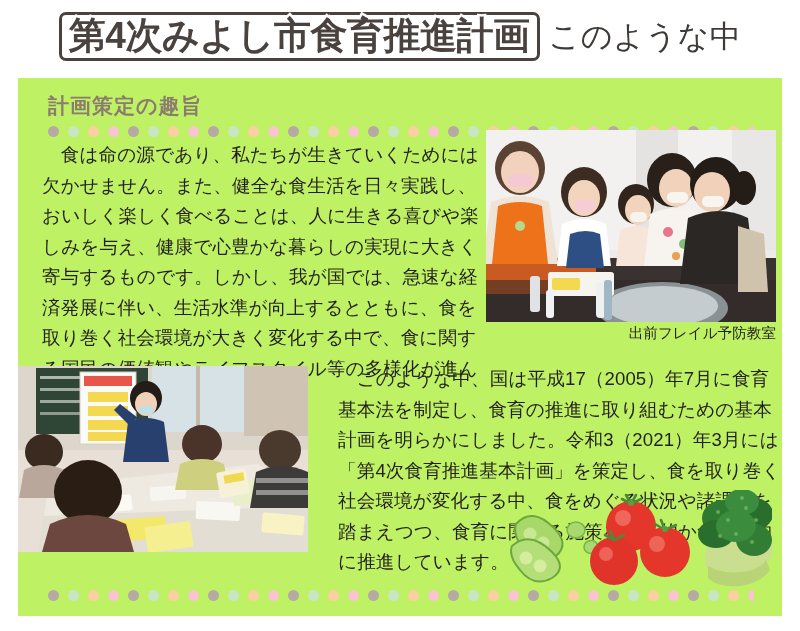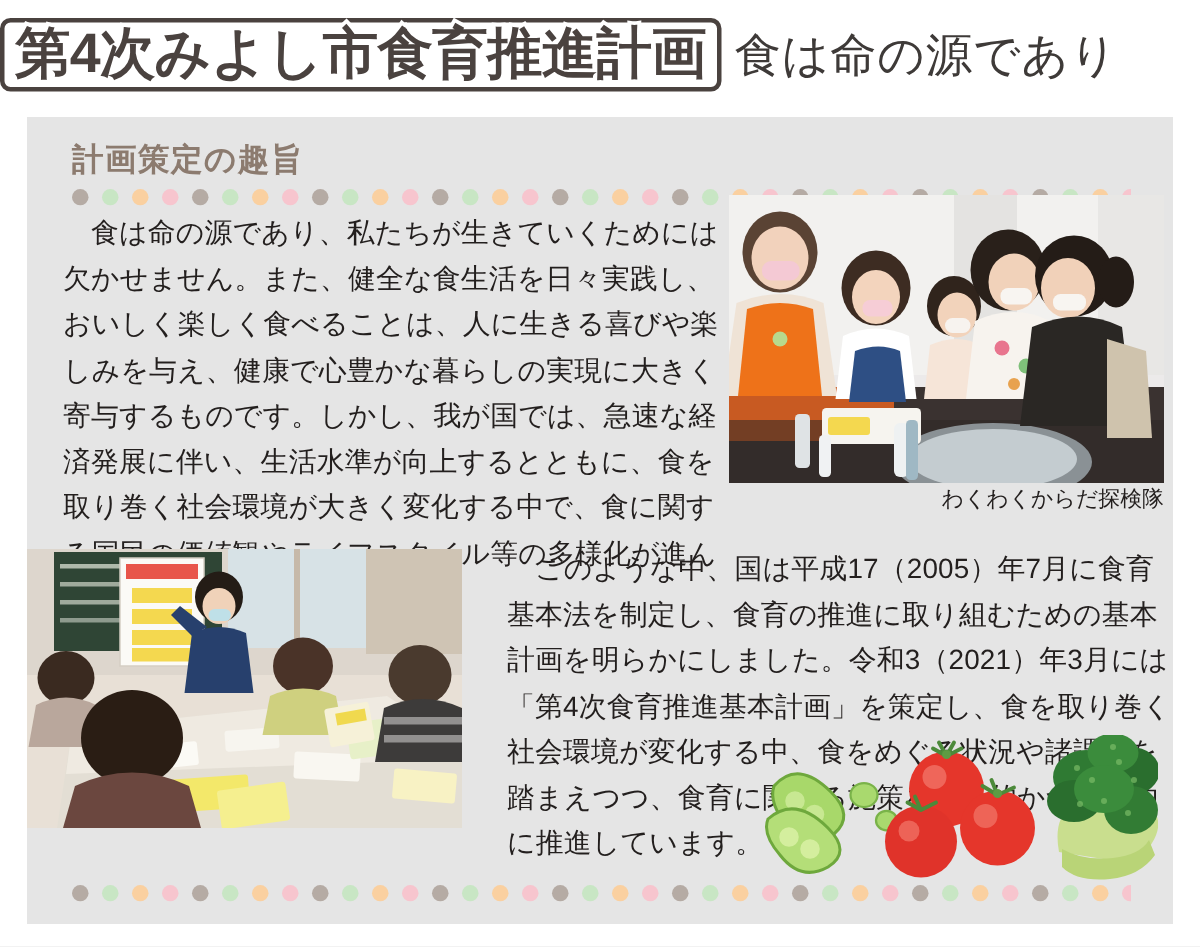--- a/index.html
+++ b/index.html
@@ -16,20 +16,21 @@
     position: relative;
   }
 
   
   .title-bar {
     position: absolute;
     left: 0; top: 0;
     width: 800px; height: 72px;
     display: flex;
     align-items: center;
+    justify-content: center;
     white-space: nowrap;
   }
   .title-boxed {
     font-size: 37px;
     font-weight: bold;
     letter-spacing: -0.5px;
     color: #4a423f;
     -webkit-text-stroke: 5px #ffffff;
     paint-order: stroke fill;
     position: relative;
@@ -46,21 +47,21 @@
     margin-left: 9px;
     letter-spacing: 0.5px;
     line-height: 1;
   }
 
   
   .panel {
     position: absolute;
     left: 18px; top: 78px;
     width: 764px; height: 538px;
-    background: #e5e5e5;
+    background: #bef264;
     box-sizing: border-box;
   }
 
   
   .sec-heading {
     position: absolute;
     left: 30px; top: 14px;
     font-size: 21px;
     font-weight: bold;
     color: #8c7b6f;
@@ -125,21 +126,21 @@
     position: absolute;
     left: 492px; top: 412px;
     width: 262px; height: 100px;
   }
 </style>
 </head>
 <body>
 
 <div class="title-bar">
   <span class="title-boxed">第4次みよし市食育推進計画</span>
-  <span class="title-suffix">食は命の源であり</span>
+  <span class="title-suffix">このような中</span>
 </div>
 
 <div class="panel">
 
   <div class="sec-heading">計画策定の趣旨</div>
 
   <div class="dot-rule top">
       <span class="dot" style="background: rgb(181, 171, 164);"></span>
       <span class="dot" style="background: rgb(200, 230, 196);"></span>
       <span class="dot" style="background: rgb(250, 208, 160);"></span>
@@ -230,21 +231,21 @@
 
       <rect x="62" y="142" width="66" height="24" rx="3" fill="#f6f4ef"></rect>
       <rect x="66" y="148" width="28" height="12" rx="2" fill="#f4d84f"></rect>
       <rect x="44" y="146" width="10" height="36" rx="3" fill="#dfe3e5"></rect>
       <rect x="60" y="160" width="8" height="28" rx="3" fill="#f0f2f3"></rect>
       <rect x="110" y="152" width="10" height="36" rx="4" fill="#eef1f2"></rect>
       <rect x="118" y="150" width="8" height="40" rx="3" fill="#9fb8c4"></rect>
     </svg>
   </div>
 
-  <div class="caption cap-cooking">わくわくからだ探検隊</div>
+  <div class="caption cap-cooking">出前フレイル予防教室</div>
 
   <div class="photo photo-class">
     <svg viewBox="0 0 290 186" width="290" height="186" preserveAspectRatio="none">
       <rect x="0" y="0" width="290" height="186" fill="#e8e0d6"></rect>
       <rect x="0" y="0" width="290" height="84" fill="#ddd6cd"></rect>
 
       <rect x="18" y="2" width="112" height="66" fill="#2f4535"></rect>
       <rect x="22" y="10" width="70" height="3" fill="#cfd6c9" opacity="0.8"></rect>
       <rect x="22" y="22" width="86" height="3" fill="#cfd6c9" opacity="0.7"></rect>
       <rect x="22" y="34" width="60" height="3" fill="#cfd6c9" opacity="0.7"></rect>

